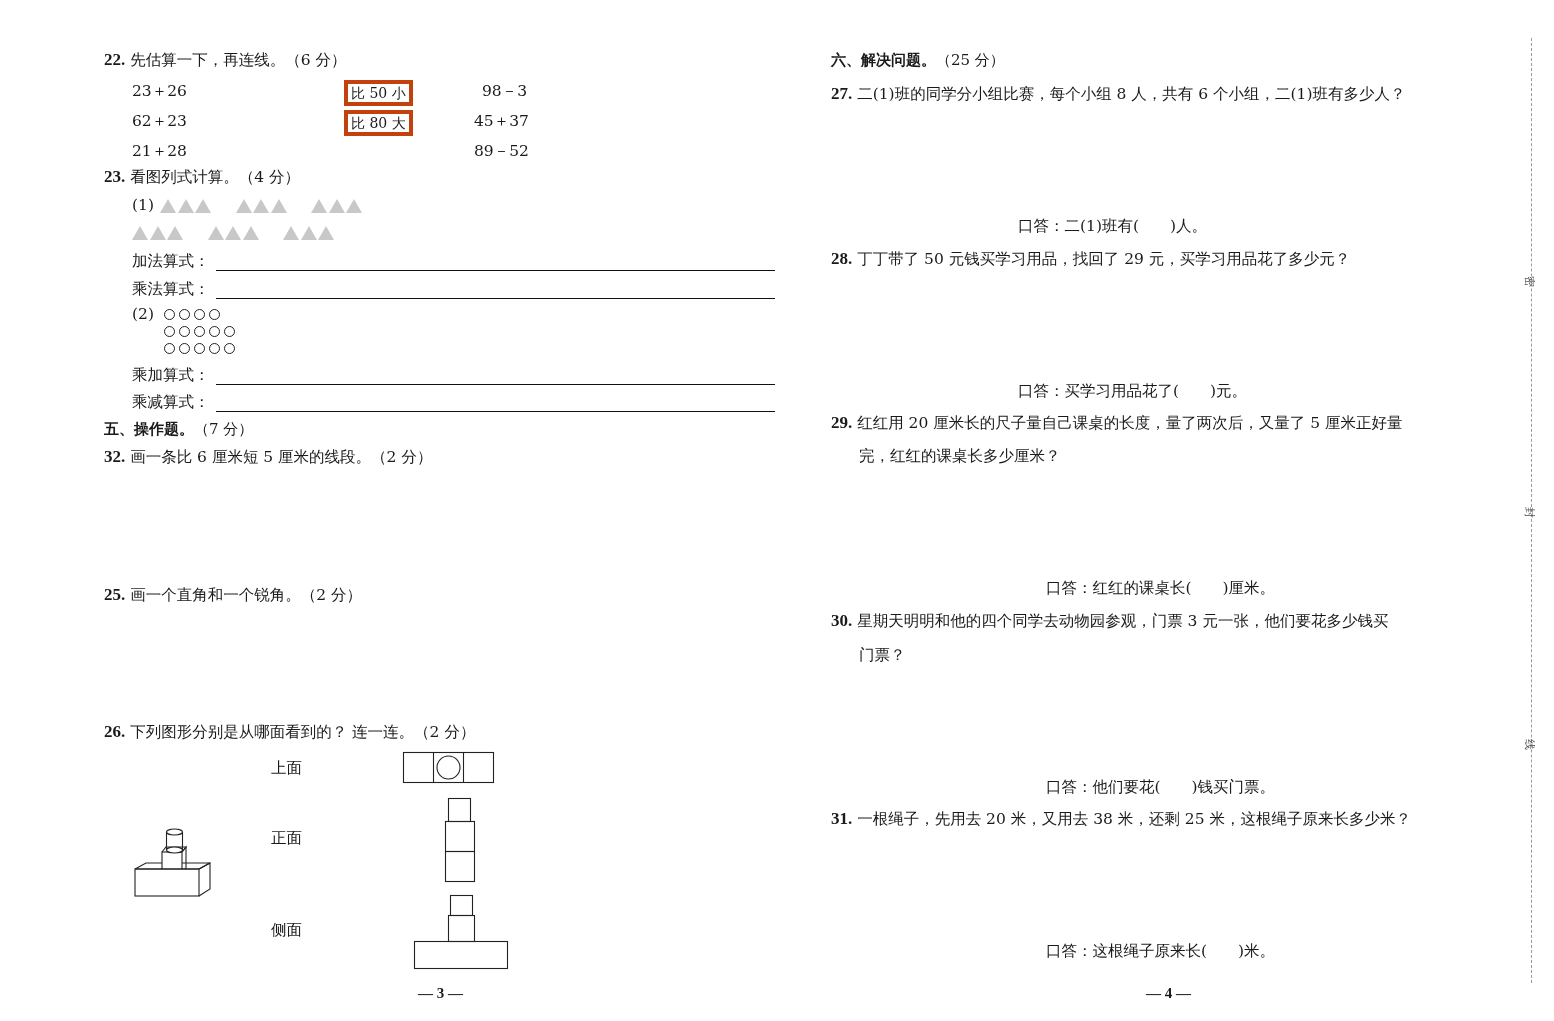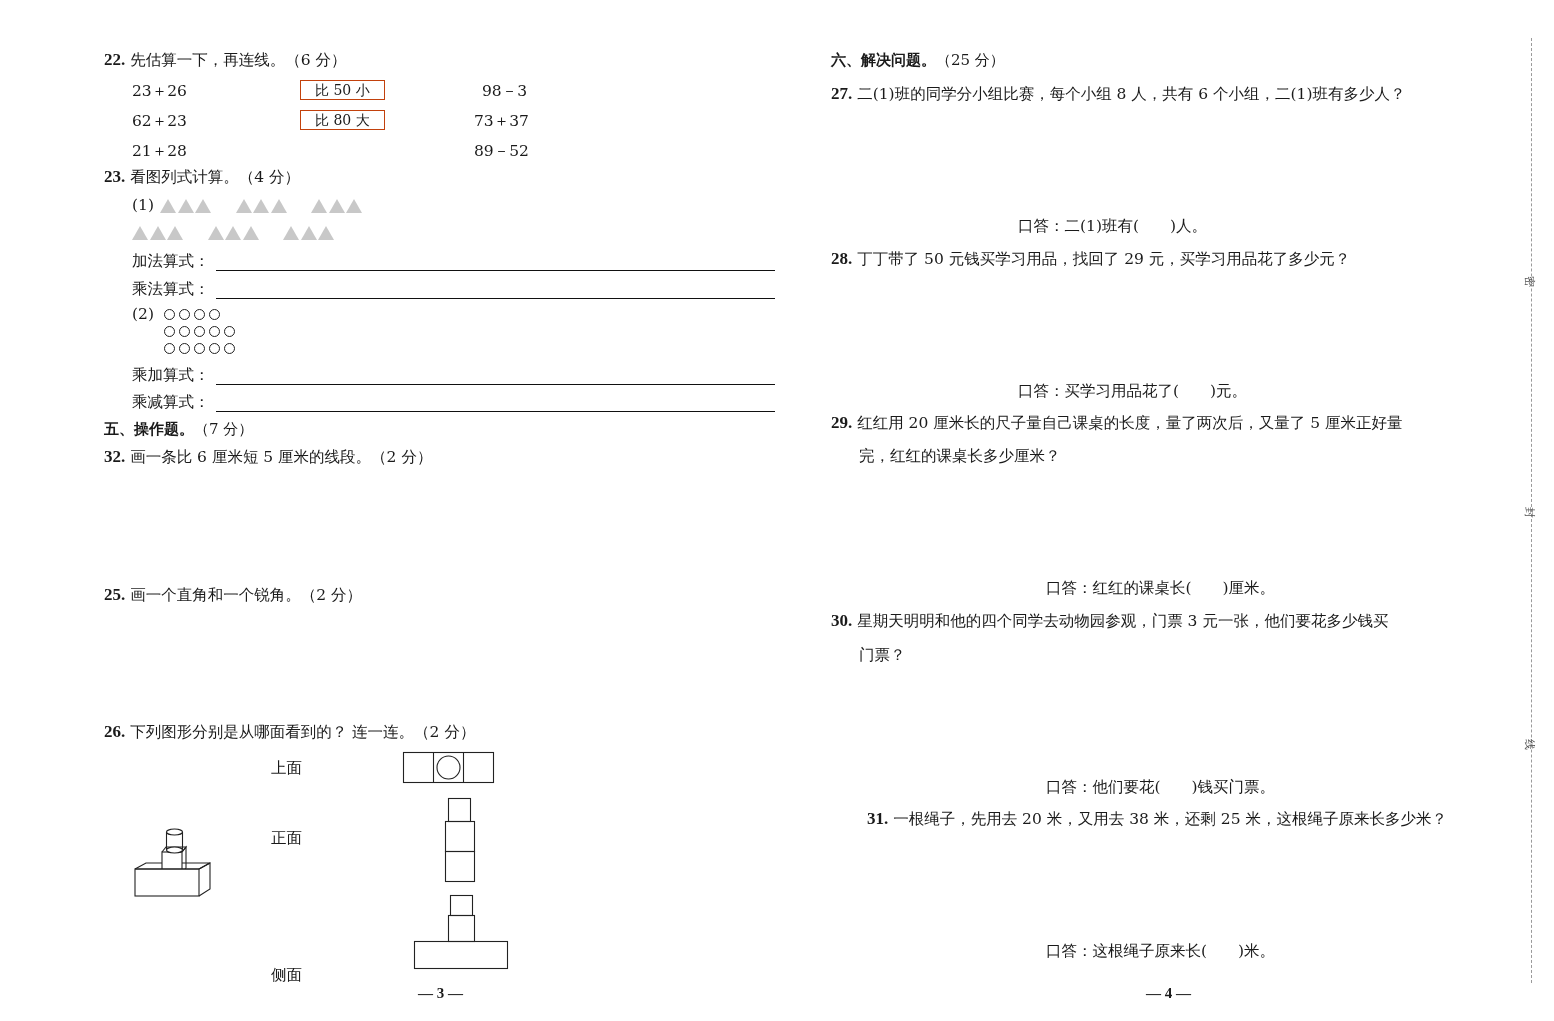--- a/index.html
+++ b/index.html
@@ -2,21 +2,21 @@
 <html><head>
 <meta charset="utf-8">
 <style>
   html, body { margin: 0; padding: 0; background: #ffffff; }
   body { width: 1554px; height: 1021px; position: relative; overflow: hidden;
          font-family: "DejaVu Serif", "Liberation Serif", serif; color: #1a1a1a; font-size: 15.5px; }
   .abs { position: absolute; white-space: nowrap; }
   .qnum { font-family: "Liberation Serif", "DejaVu Serif", serif; font-weight: bold; font-size: 17px; }
   .section { font-weight: bold; font-family: "DejaVu Sans", "Liberation Sans", sans-serif; font-size: 15px; }
   .section .pts { font-weight: normal; font-family: "DejaVu Serif", serif; }
-  .boxed { border: 1px solid #c2410c; padding: 0 14px; font-size: 14px; line-height: 18px; }
+  .boxed { border: 4px solid #c2410c; padding: 0 3px; font-size: 14px; line-height: 18px; margin-left: 44px; }
   .rule { position: absolute; height: 0; border-top: 1.3px solid #111; }
   .tri-row { position: absolute; display: flex; align-items: flex-end; }
   .tri { width: 0; height: 0; border-left: 8px solid transparent; border-right: 8px solid transparent;
          border-bottom: 14px solid #c8c8c8; margin-right: 1.5px; }
   .tri-gap { width: 23px; }
   .circ-row { position: absolute; display: flex; }
   .circ { width: 11px; height: 11px; border: 1.2px solid #222; border-radius: 50%; margin-right: 4px; box-sizing: border-box; }
   .pagenum { font-family: "Liberation Serif", serif; font-weight: bold; font-size: 15px; }
   .binding { position: absolute; left: 1531px; top: 38px; height: 945px; border-left: 1.5px dashed #9a9a9a; }
   .bind-char { position: absolute; left: 1524px; font-size: 11px; color: #555; transform: rotate(90deg); }
@@ -30,21 +30,21 @@
   <div class="abs" style="left:104px;top:50px;">
     <span class="qnum">22.</span>
     <span>先估算一下，再连线。（6 分）</span>
   </div>
   <span class="abs" style="left:132px;top:81px;">23＋26</span>
   <span class="abs" style="left:132px;top:111px;">62＋23</span>
   <span class="abs" style="left:132px;top:141px;">21＋28</span>
   <span class="abs boxed" style="left:300px;top:80px;">比 50 小</span>
   <span class="abs boxed" style="left:300px;top:110px;">比 80 大</span>
   <span class="abs" style="left:474px;top:81px;margin-left:8px;">98－3</span>
-  <span class="abs" style="left:474px;top:111px;">73＋37</span>
+  <span class="abs" style="left:474px;top:111px;">45＋37</span>
   <span class="abs" style="left:474px;top:141px;">89－52</span>
 
   <div class="abs" style="left:104px;top:167px;">
     <span class="qnum">23.</span>
     <span>看图列式计算。（4 分）</span>
   </div>
   <span class="abs" style="left:132px;top:196px;">(1)</span>
   <div class="tri-row" style="left:160px;top:199px;">
     <span class="tri"></span>
       <span class="tri"></span>
@@ -140,21 +140,21 @@
       <polyline points="5,43 16,37 32,37"></polyline>
       <polyline points="52,37 80,37 69,43"></polyline>
       <rect x="5" y="43" width="64" height="27" fill="#fff"></rect>
       <polyline points="69,43 80,37 80,63 69,70"></polyline>
       <line x1="5" y1="43" x2="69" y2="43"></line>
     </g>
   </svg>
 
   <span class="abs" style="left:271px;top:758px;">上面</span>
   <span class="abs" style="left:271px;top:828px;">正面</span>
-  <span class="abs" style="left:271px;top:920px;margin-top:45px;">侧面</span>
+  <span class="abs" style="left:271px;top:920px;">侧面</span>
 
   <svg style="left:403px;top:752px;" width="92" height="32">
     <g fill="none" stroke="#222" stroke-width="1.1">
       <rect x="0.5" y="0.5" width="90" height="30"></rect>
       <line x1="30.5" y1="0.5" x2="30.5" y2="30.5"></line>
       <line x1="60.5" y1="0.5" x2="60.5" y2="30.5"></line>
       <circle cx="45.5" cy="15.5" r="11.5"></circle>
     </g>
   </svg>
   <svg style="left:444px;top:798px;" width="32" height="86">
@@ -204,21 +204,21 @@
   <span class="abs" style="left:1046px;top:578px;">口答：红红的课桌长(　　)厘米。</span>
 
   <div class="abs" style="left:831px;top:611px;">
     <span class="qnum">30.</span>
     <span>星期天明明和他的四个同学去动物园参观，门票 3 元一张，他们要花多少钱买</span>
   </div>
   <span class="abs" style="left:859px;top:645px;">门票？</span>
   <div class="abs" style="left:831px;top:672px;width:670px;height:100px;"></div>
   <span class="abs" style="left:1046px;top:777px;">口答：他们要花(　　)钱买门票。</span>
 
-  <div class="abs" style="left:867px;top:809px;">
+  <div class="abs" style="left:831px;top:809px;">
     <span class="qnum">31.</span>
     <span>一根绳子，先用去 20 米，又用去 38 米，还剩 25 米，这根绳子原来长多少米？</span>
   </div>
   <div class="abs" style="left:831px;top:835px;width:670px;height:100px;"></div>
   <span class="abs" style="left:1046px;top:941px;">口答：这根绳子原来长(　　)米。</span>
 
   <span class="abs pagenum" style="left:1146px;top:985px;">— 4 —</span>
 </div>
 
 <div class="binding"></div>

